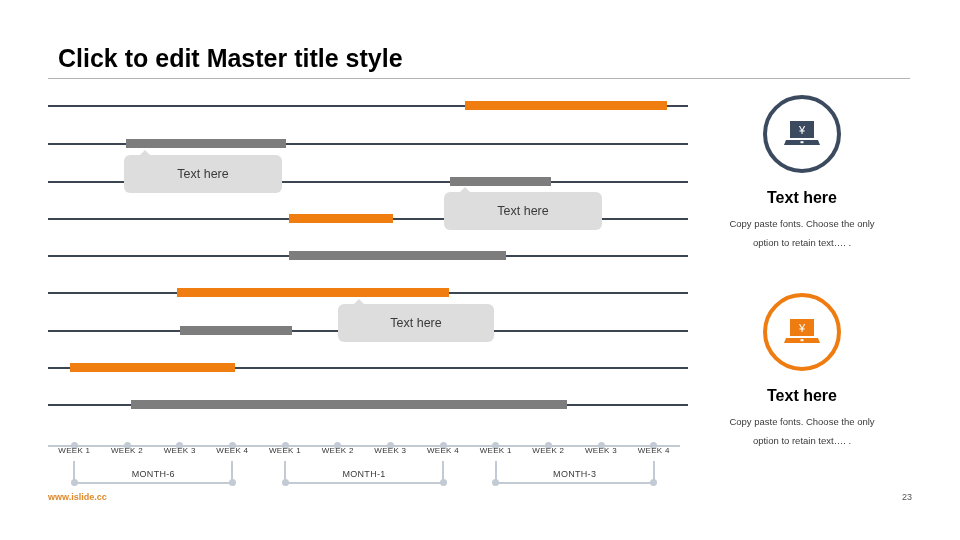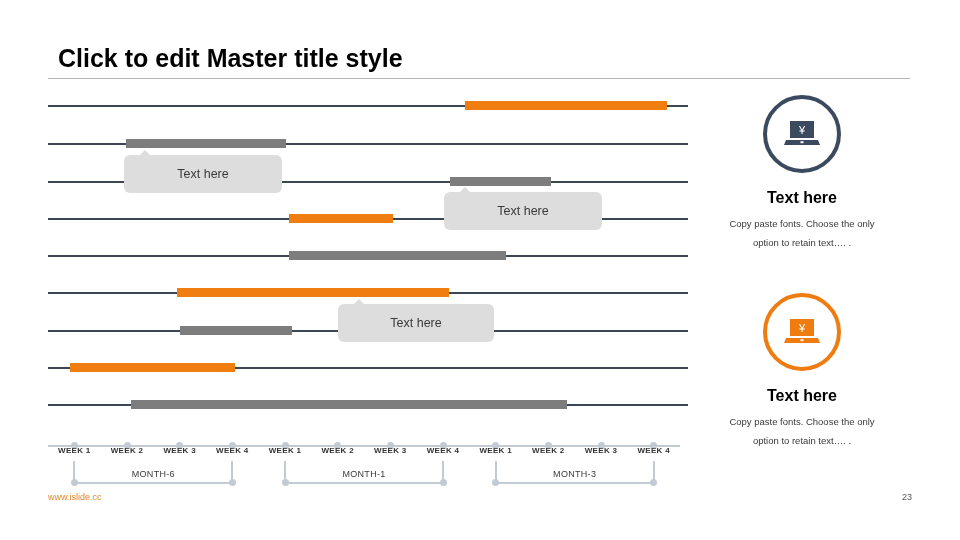--- a/index.html
+++ b/index.html
@@ -93,21 +93,21 @@
     top: 442px;
   }
   .week-label {
     position: absolute;
     top: 446px;
     font-size: 8px;
     color: #333333;
     letter-spacing: 0.3px;
     white-space: nowrap;
     transform: translateX(-50%);
-    font-weight: bold;
+    font-weight: normal;
   }
 
   .month-bracket {
     position: absolute;
     height: 2px;
     background: #c2cad4;
     top: 482px;
   }
   .month-stem {
     position: absolute;
@@ -170,20 +170,21 @@
     margin-top: 8px;
   }
 
   
   #footer-url {
     position: absolute;
     left: 48px;
     top: 492px;
     font-size: 9px;
     color: #e08a2e;
+    font-weight: bold;
   }
   #page-number {
     position: absolute;
     right: 48px;
     top: 492px;
     font-size: 9px;
     color: #555555;
   }
 </style>
 </head>

